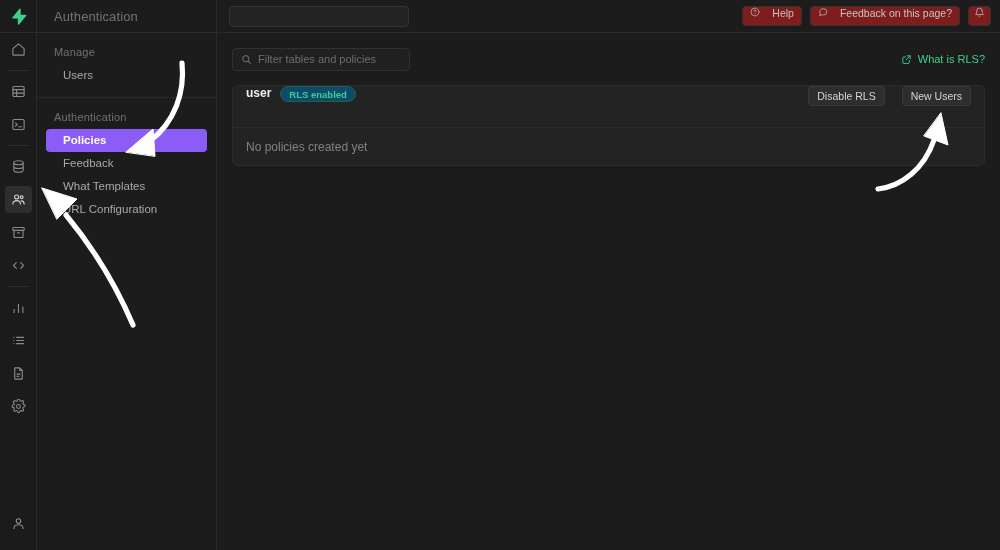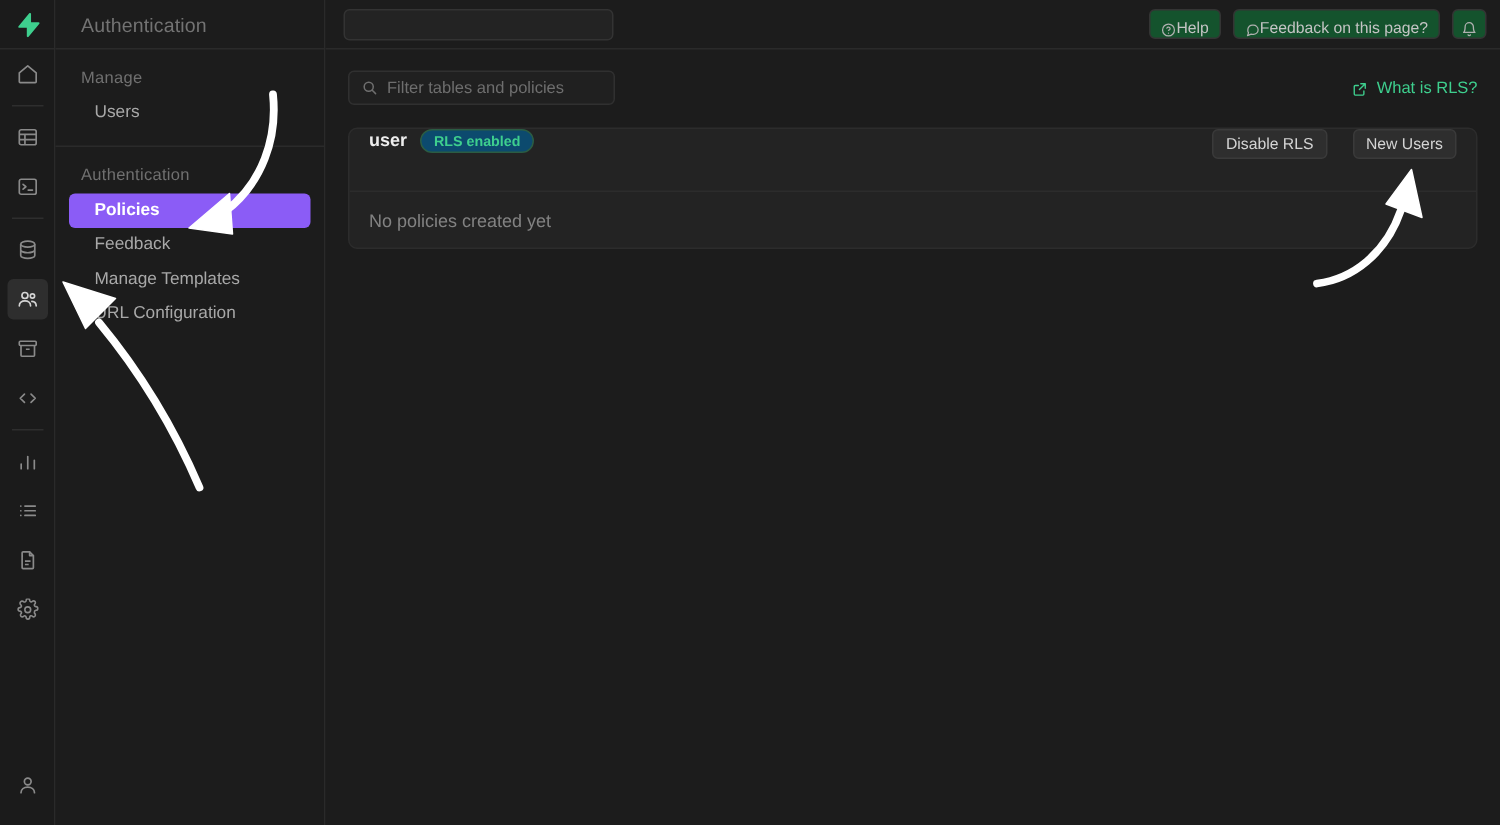--- a/index.html
+++ b/index.html
@@ -70,30 +70,30 @@
     display: flex; align-items: center;
     padding: 0 9px 0 12px; gap: 8px;
   }
   .omni {
     width: 180px; height: 21px;
     background: #232323; border: 1px solid #333333;
     border-radius: 4px;
   }
   .topbar-spacer { flex: 1 1 auto; }
   .tb-btn {
-    height: 20px; background: #14532d; border: 1px solid #343434;
+    height: 20px; background: #7f1d1d; border: 1px solid #343434;
     border-radius: 4px; color: #c4c4c4; font-size: 10.5px;
-    display: flex; align-items: flex-end; gap: 0;
+    display: flex; align-items: flex-start; gap: 12px;
     padding: 0 7px;
   }
   .tb-btn.icon-only { padding: 0 5px; }
 
   
   .content { flex: 1 1 auto; padding: 14px 15px 0 15px; }
-  .content-top { display: flex; height: 24px; margin-bottom: 14px; }
+  .content-top { display: flex; align-items: center; height: 24px; margin-bottom: 14px; }
   .filter {
     width: 178px; height: 23px;
     background: #202020; border: 1px solid #303030; border-radius: 4px;
     display: flex; align-items: center; gap: 6px; padding: 0 8px;
   }
   .filter-ph { color: #6e6e6e; font-size: 11px; }
   .content-top-spacer { flex: 1 1 auto; }
   .rls-link {
     display: flex; align-items: center; gap: 6px;
     color: #3ecf8e; font-size: 11px;
@@ -229,21 +229,21 @@
 
     <div class="side-sect bordered">
       <div class="side-label">Manage</div>
       <a class="side-item">Users</a>
     </div>
 
     <div class="side-sect">
       <div class="side-label">Authentication</div>
       <a class="side-item active">Policies</a>
       <a class="side-item">Feedback</a>
-      <a class="side-item">Manage Templates</a>
+      <a class="side-item">What Templates</a>
       <a class="side-item">URL Configuration</a>
     </div>
   </div>
 
   <div class="main">
 
     <div class="topbar">
       <div class="omni" placeholder=""></div>
       <div class="topbar-spacer"></div>
 

